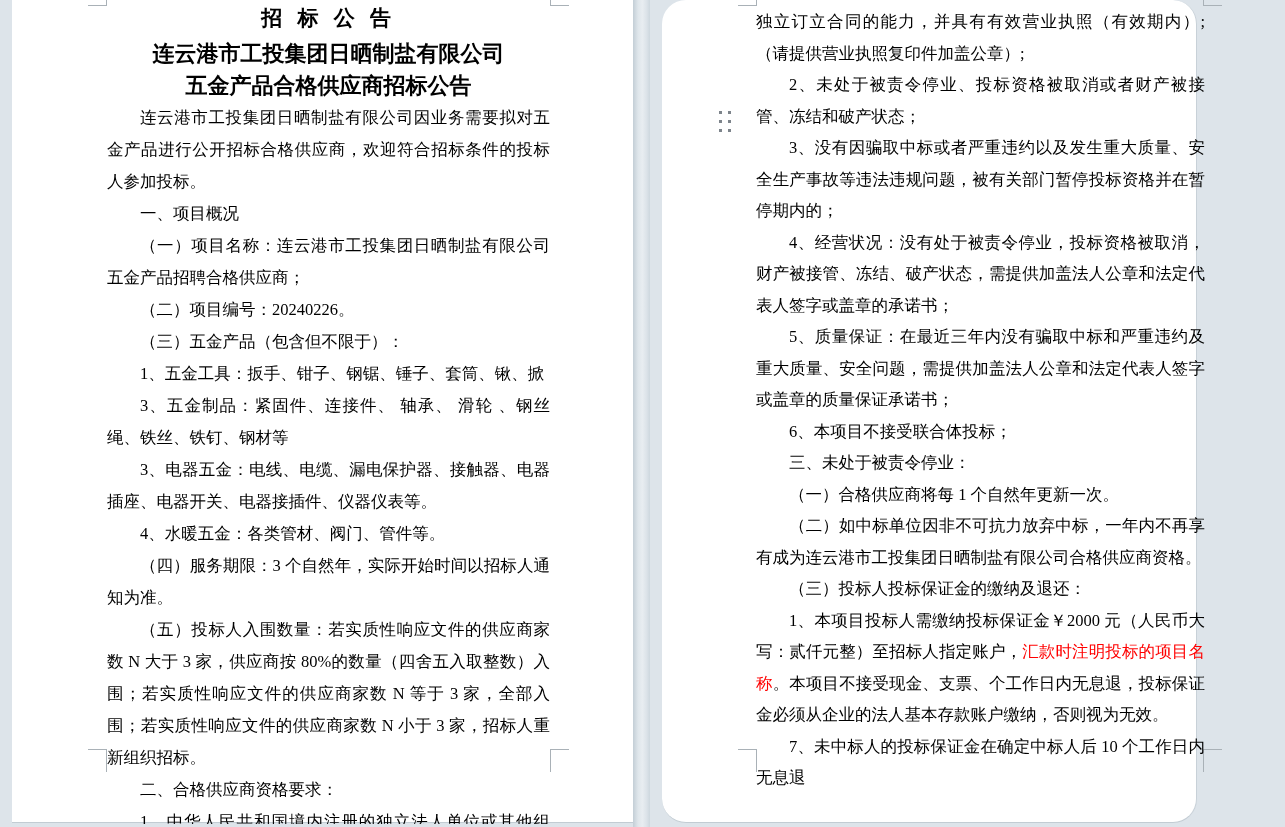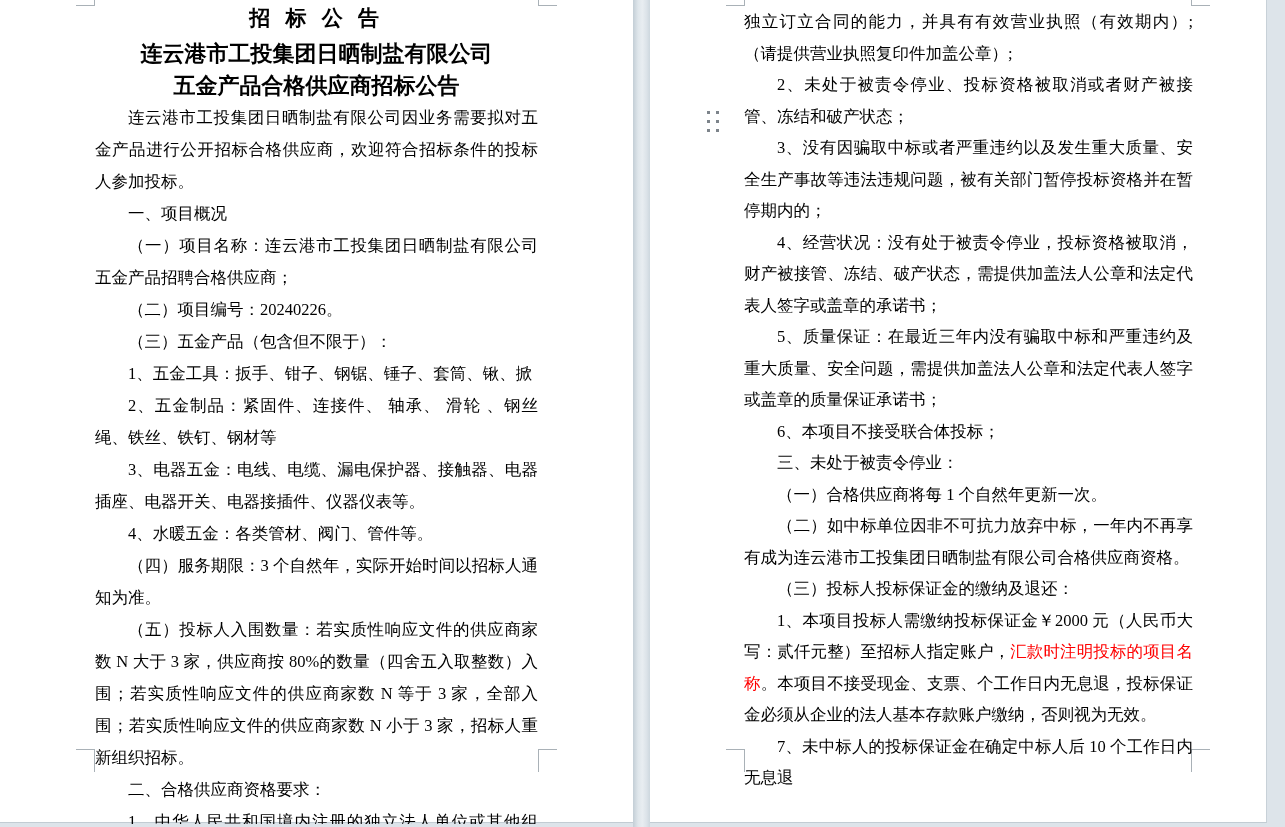--- a/index.html
+++ b/index.html
@@ -10,23 +10,24 @@
     overflow: hidden;
     position: relative;
     font-family: "Liberation Serif", "DejaVu Serif", serif;
     color: #000;
   }
   .page {
     position: absolute; top: 0;
     height: 823px;
     background: #ffffff;
     border-bottom: 1px solid #c2ccd3;
+    margin-left: 12px;
   }
   .page-left  { left: 0;     width: 633px; }
-  .page-right { left: 650px; width: 617px; border-right: 1px solid #c8d1d8; }
+  .page-right { left: 650px; width: 535px; border-right: 1px solid #c8d1d8; border-radius: 24px; }
   .page-gap {
     position: absolute; left: 633px; top: 0; width: 17px; height: 827px;
     background: linear-gradient(90deg, #c3ced6 0%, #dfe6eb 30%, #e8edf1 55%, #dce3e9 80%, #cdd7de 100%);
     z-index: 3;
   }
   .canvas-bottom {
     position: absolute; left: 0; top: 824px; width: 1285px; height: 3px;
     background: #dde4ea; z-index: 2;
   }
 
@@ -91,21 +92,21 @@
   <div class="content content-p1">
     <div class="doc-title">招 标 公 告</div>
     <div class="doc-h2">连云港市工投集团日晒制盐有限公司</div>
     <div class="doc-h2">五金产品合格供应商招标公告</div>
     <p>连云港市工投集团日晒制盐有限公司因业务需要拟对五金产品进行公开招标合格供应商，欢迎符合招标条件的投标人参加投标。</p>
     <p class="b">一、项目概况</p>
     <p>（一）项目名称：连云港市工投集团日晒制盐有限公司五金产品招聘合格供应商；</p>
     <p>（二）项目编号：20240226。</p>
     <p>（三）五金产品（包含但不限于）：</p>
     <p>1、五金工具：扳手、钳子、钢锯、锤子、套筒、锹、掀</p>
-    <p>2、五金制品：紧固件、连接件、 轴承、 滑轮 、钢丝绳、铁丝、铁钉、钢材等</p>
+    <p>3、五金制品：紧固件、连接件、 轴承、 滑轮 、钢丝绳、铁丝、铁钉、钢材等</p>
     <p>3、电器五金：电线、电缆、漏电保护器、接触器、电器插座、电器开关、电器接插件、仪器仪表等。</p>
     <p>4、水暖五金：各类管材、阀门、管件等。</p>
     <p>（四）服务期限：3 个自然年，实际开始时间以招标人通知为准。</p>
     <p>（五）投标人入围数量：若实质性响应文件的供应商家数 N 大于 3 家，供应商按 80%的数量（四舍五入取整数）入围；若实质性响应文件的供应商家数 N 等于 3 家，全部入围；若实质性响应文件的供应商家数 N 小于 3 家，招标人重新组织招标。</p>
     <p class="b">二、合格供应商资格要求：</p>
     <p>1、中华人民共和国境内注册的独立法人单位或其他组织，具有</p>
   </div>
 </div>
 
 <div class="page-gap"></div>

